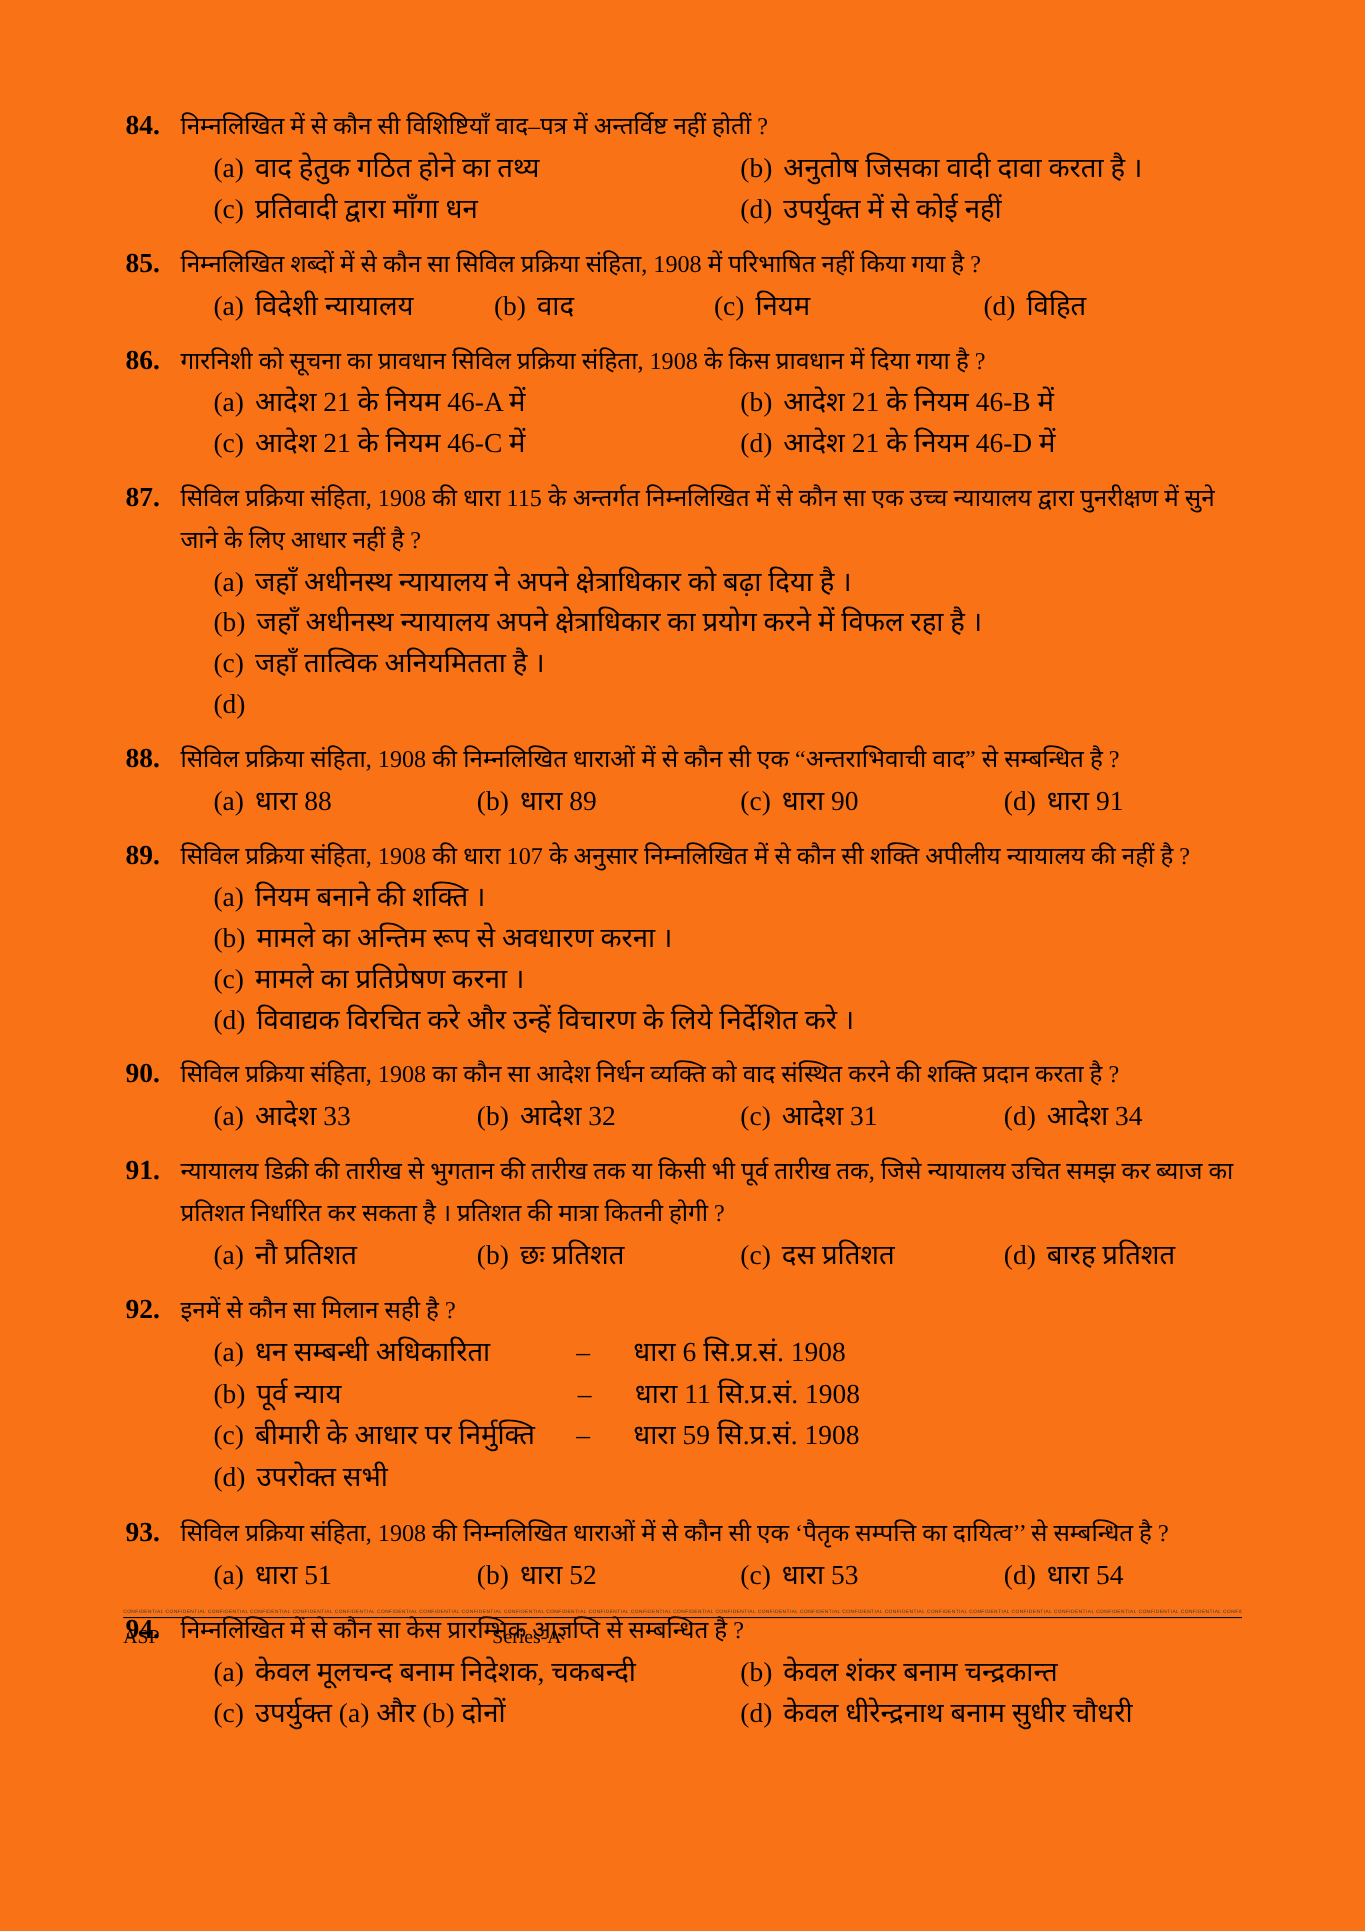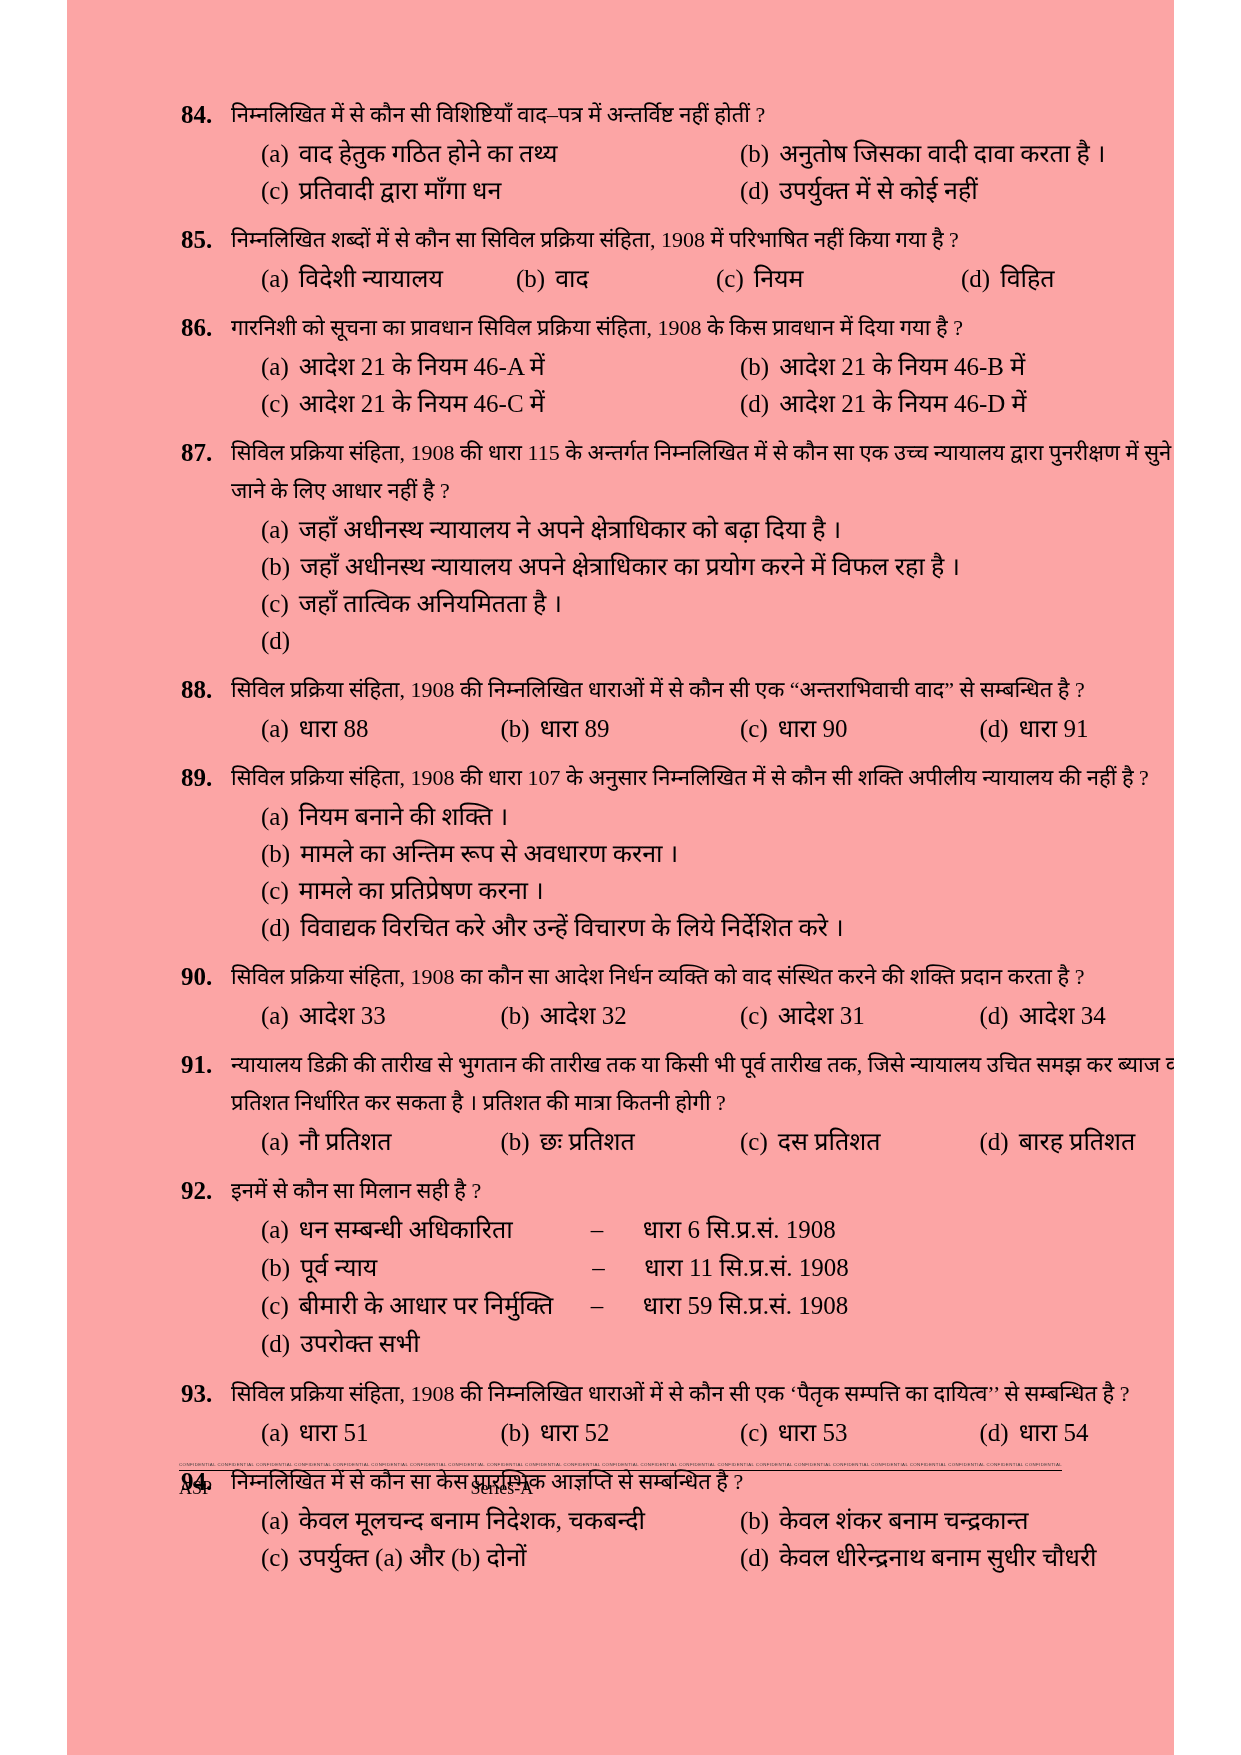--- a/index.html
+++ b/index.html
@@ -7,24 +7,24 @@
     margin: 0;
     padding: 0;
     background: #ffffff;
   }
   body {
     font-family: "Liberation Serif", "DejaVu Serif", serif;
     color: #000000;
   }
   .page {
     position: relative;
-    width: 1107px;
+    width: 1241px;
     height: 1755px;
     margin: 0 auto;
-    background: #fca5a5;
+    background: #f97316;
     overflow: hidden;
     box-sizing: border-box;
   }
   .content {
     position: absolute;
     left: 112px;
     top: 96px;
     width: 1010px;
   }
 

